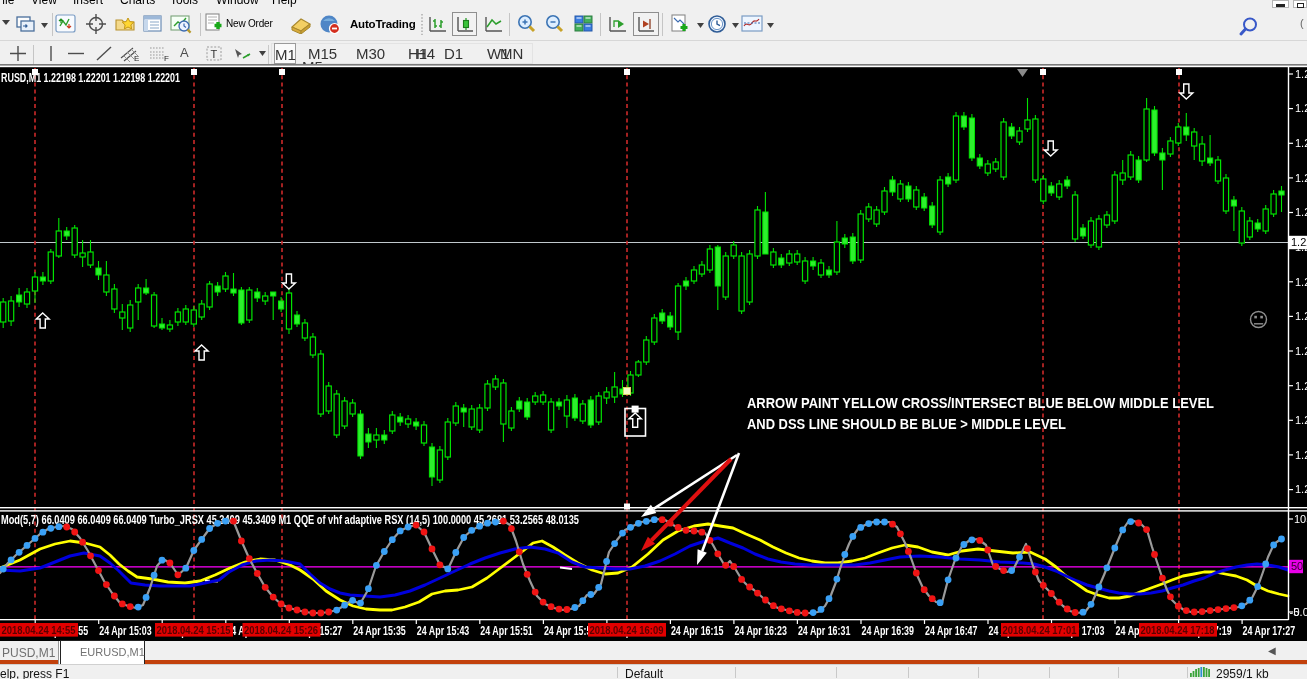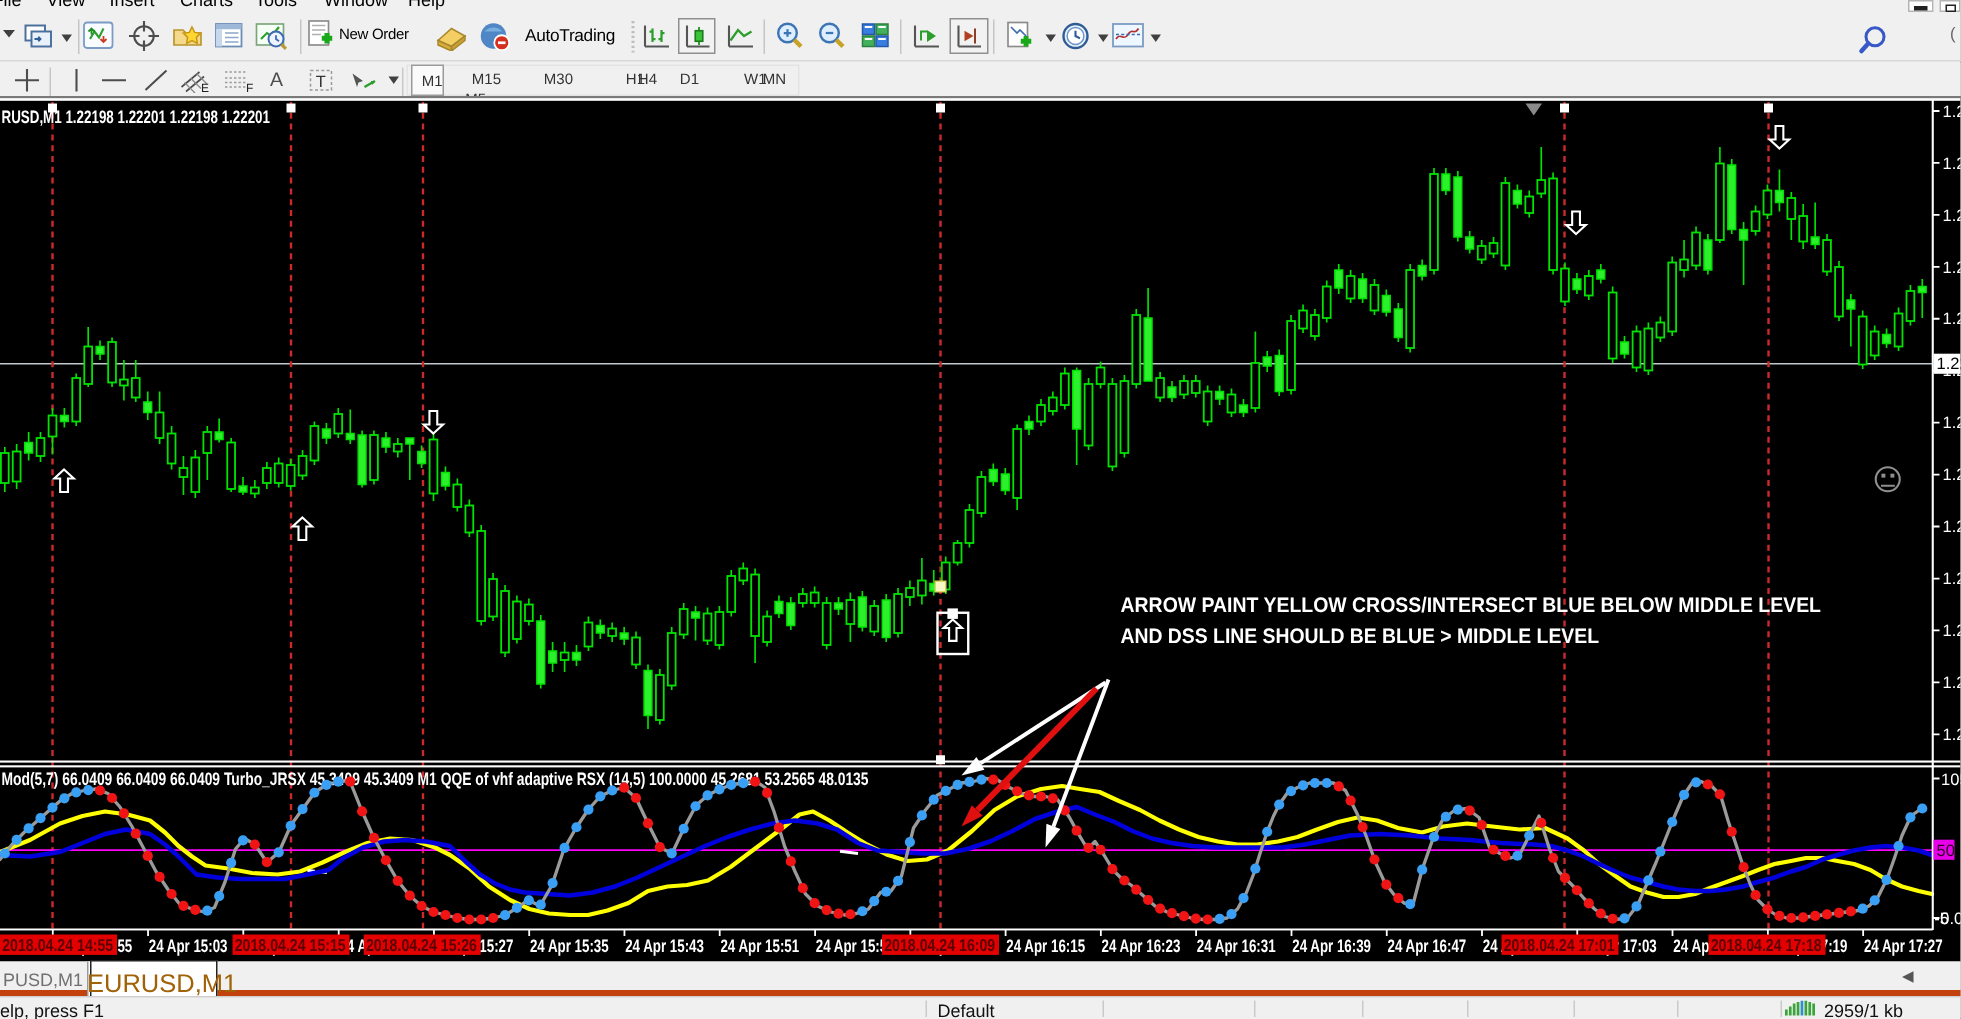--- a/index.html
+++ b/index.html
@@ -1,21 +1,21 @@
 <!DOCTYPE html>
 <html><head><meta charset="utf-8"><style>
 *{margin:0;padding:0;box-sizing:border-box}
 html,body{width:1307px;height:679px;overflow:hidden;font-family:"Liberation Sans",sans-serif;background:#f0f0f0}
 .abs{position:absolute}
 .menu{position:absolute;top:0;left:0;width:1307px;height:9px;background:#f0f0f0;overflow:hidden}
 .menu span{position:absolute;top:-7px;font-size:12px;color:#000}
 .tb1{position:absolute;top:9px;left:0;width:1307px;height:32px;background:#f0f0f0;border-bottom:1px solid #d7d7d7}
 .tb2{position:absolute;top:42px;left:0;width:1307px;height:22px;background:#f0f0f0}
 .sep{position:absolute;top:3px;width:1px;height:22px;background:#c5c5c5}
-.tfbtn{position:absolute;top:0;height:21px;font-size:10px;color:#333;text-align:right;line-height:21px}
+.tfbtn{position:absolute;top:0;height:21px;font-size:15px;color:#333;text-align:left;line-height:21px}
 .tfsel{background:#fafafa;border:1px solid #9a9a9a}
 .tabs{position:absolute;top:641px;left:0;width:1307px;height:23px;background:#f0f0f0;border-bottom:4px solid #c2410c}
 .status{position:absolute;top:664px;left:0;width:1307px;height:15px;background:#f0f0f0;border-top:1px solid #d0d0d0;font-size:12px;color:#111}
 .vsep{position:absolute;top:2px;width:1px;height:11px;background:#c9c9c9}
 </style></head><body>
 <div class="menu">
  <span style="left:-5px">File</span>
     <span style="left:31px">View</span>
     <span style="left:73px">Insert</span>
  <span style="left:120px">Charts</span>
@@ -78,21 +78,21 @@
       <path d="M3 12 L12 4 L21 9 L12 16 Z" fill="#f3cf63" stroke="#a8882e" stroke-width="1.1"></path>
       <path d="M3 12 L3 15 L12 19 L12 16 Z" fill="#d9ab3a" stroke="#a8882e" stroke-width="1"></path>
       <path d="M12 16 L21 9 L21 12 L12 19 Z" fill="#caa032" stroke="#a8882e" stroke-width="1"></path>
     </svg>
     <svg class="abs" style="left:318px;top:5px" width="26" height="20" viewBox="0 0 26 20">
       <circle cx="11" cy="10" r="8.5" fill="#4f86c6"></circle>
       <path d="M5 7 a8 8 0 0 1 12 0 Z" fill="#77aede"></path>
       <circle cx="16.5" cy="14.5" r="5" fill="#d42f1f" stroke="#fff" stroke-width="1.2"></circle>
       <rect x="14" y="13.6" width="5" height="1.8" fill="#fff"></rect>
     </svg>
-    <div class="abs" style="left:350px;top:9px;font-size:11.5px;letter-spacing:-0.2px;color:#000;font-weight:normal">AutoTrading</div>
+    <div class="abs" style="left:350px;top:9px;font-size:11.5px;letter-spacing:-0.2px;color:#000;font-weight:bold">AutoTrading</div>
     <svg class="abs" style="left:420px;top:4px" width="5" height="23" viewBox="0 0 5 23">
       <path d="M2 1 v21" stroke="#bdbdbd" stroke-width="2" stroke-dasharray="1.5 1.8"></path>
     </svg>
     <svg class="abs" style="left:427px;top:5px" width="22" height="20" viewBox="0 0 22 20">
       <path d="M3 17 V3 M3 17 H19" stroke="#555" stroke-width="1.4"></path>
       <path d="M8 5 v9 M6 7 h2 M8 12 h2" stroke="#2c9e2c" stroke-width="1.5"></path>
       <path d="M14 6 v8 M12 12 h2 M14 8 h2" stroke="#2c9e2c" stroke-width="1.5"></path>
     </svg>
     <div class="abs" style="left:452px;top:3px;width:25px;height:24px;background:#f2f2f2;border:1px solid #8f8f8f"></div>
     <svg class="abs" style="left:455px;top:5px" width="20" height="20" viewBox="0 0 20 20">
@@ -836,21 +836,21 @@
     <text x="589.5" y="634.3" font-family="Liberation Sans, sans-serif" font-size="11.5" font-weight="bold" fill="#5a0000" textLength="74" lengthAdjust="spacingAndGlyphs">2018.04.24 16:09</text>
     <rect x="1001.0" y="623" width="78" height="13.6" fill="#e20000"></rect>
     <text x="1002.5" y="634.3" font-family="Liberation Sans, sans-serif" font-size="11.5" font-weight="bold" fill="#5a0000" textLength="74" lengthAdjust="spacingAndGlyphs">2018.04.24 17:01</text>
     <rect x="1139.0" y="623" width="78" height="13.6" fill="#e20000"></rect>
     <text x="1140.5" y="634.3" font-family="Liberation Sans, sans-serif" font-size="11.5" font-weight="bold" fill="#5a0000" textLength="74" lengthAdjust="spacingAndGlyphs">2018.04.24 17:18</text>
   </svg>
 <div class="tabs">
   <span style="position:absolute;left:2px;top:5px;font-size:12px;color:#707070">PUSD,M1</span>
   <div style="position:absolute;left:58px;top:0px;width:2px;height:23px;background:#fff;border-left:1px solid #999"></div>
   <div style="position:absolute;left:60px;top:-1px;width:85px;height:24px;background:#fff;border:1.5px solid #222;border-bottom:none"></div>
-  <span style="position:absolute;left:58px;top:5px;font-size:17px;color:#a16207">EURUSD,M1</span>
+  <span style="position:absolute;left:80px;top:5px;font-size:11px;color:#737373">EURUSD,M1</span>
   <span style="position:absolute;left:1268px;top:4px;font-size:10px;color:#555">◀</span>
 </div>
 <div class="status">
   <span style="position:absolute;left:0px;top:2px">elp, press F1</span>
   <div class="vsep" style="left:617px"></div>
   <span style="position:absolute;left:625px;top:2px">Default</span>
   <div class="vsep" style="left:735px"></div>
   <div class="vsep" style="left:836px"></div>
   <div class="vsep" style="left:908px"></div>
   <div class="vsep" style="left:978px"></div>

